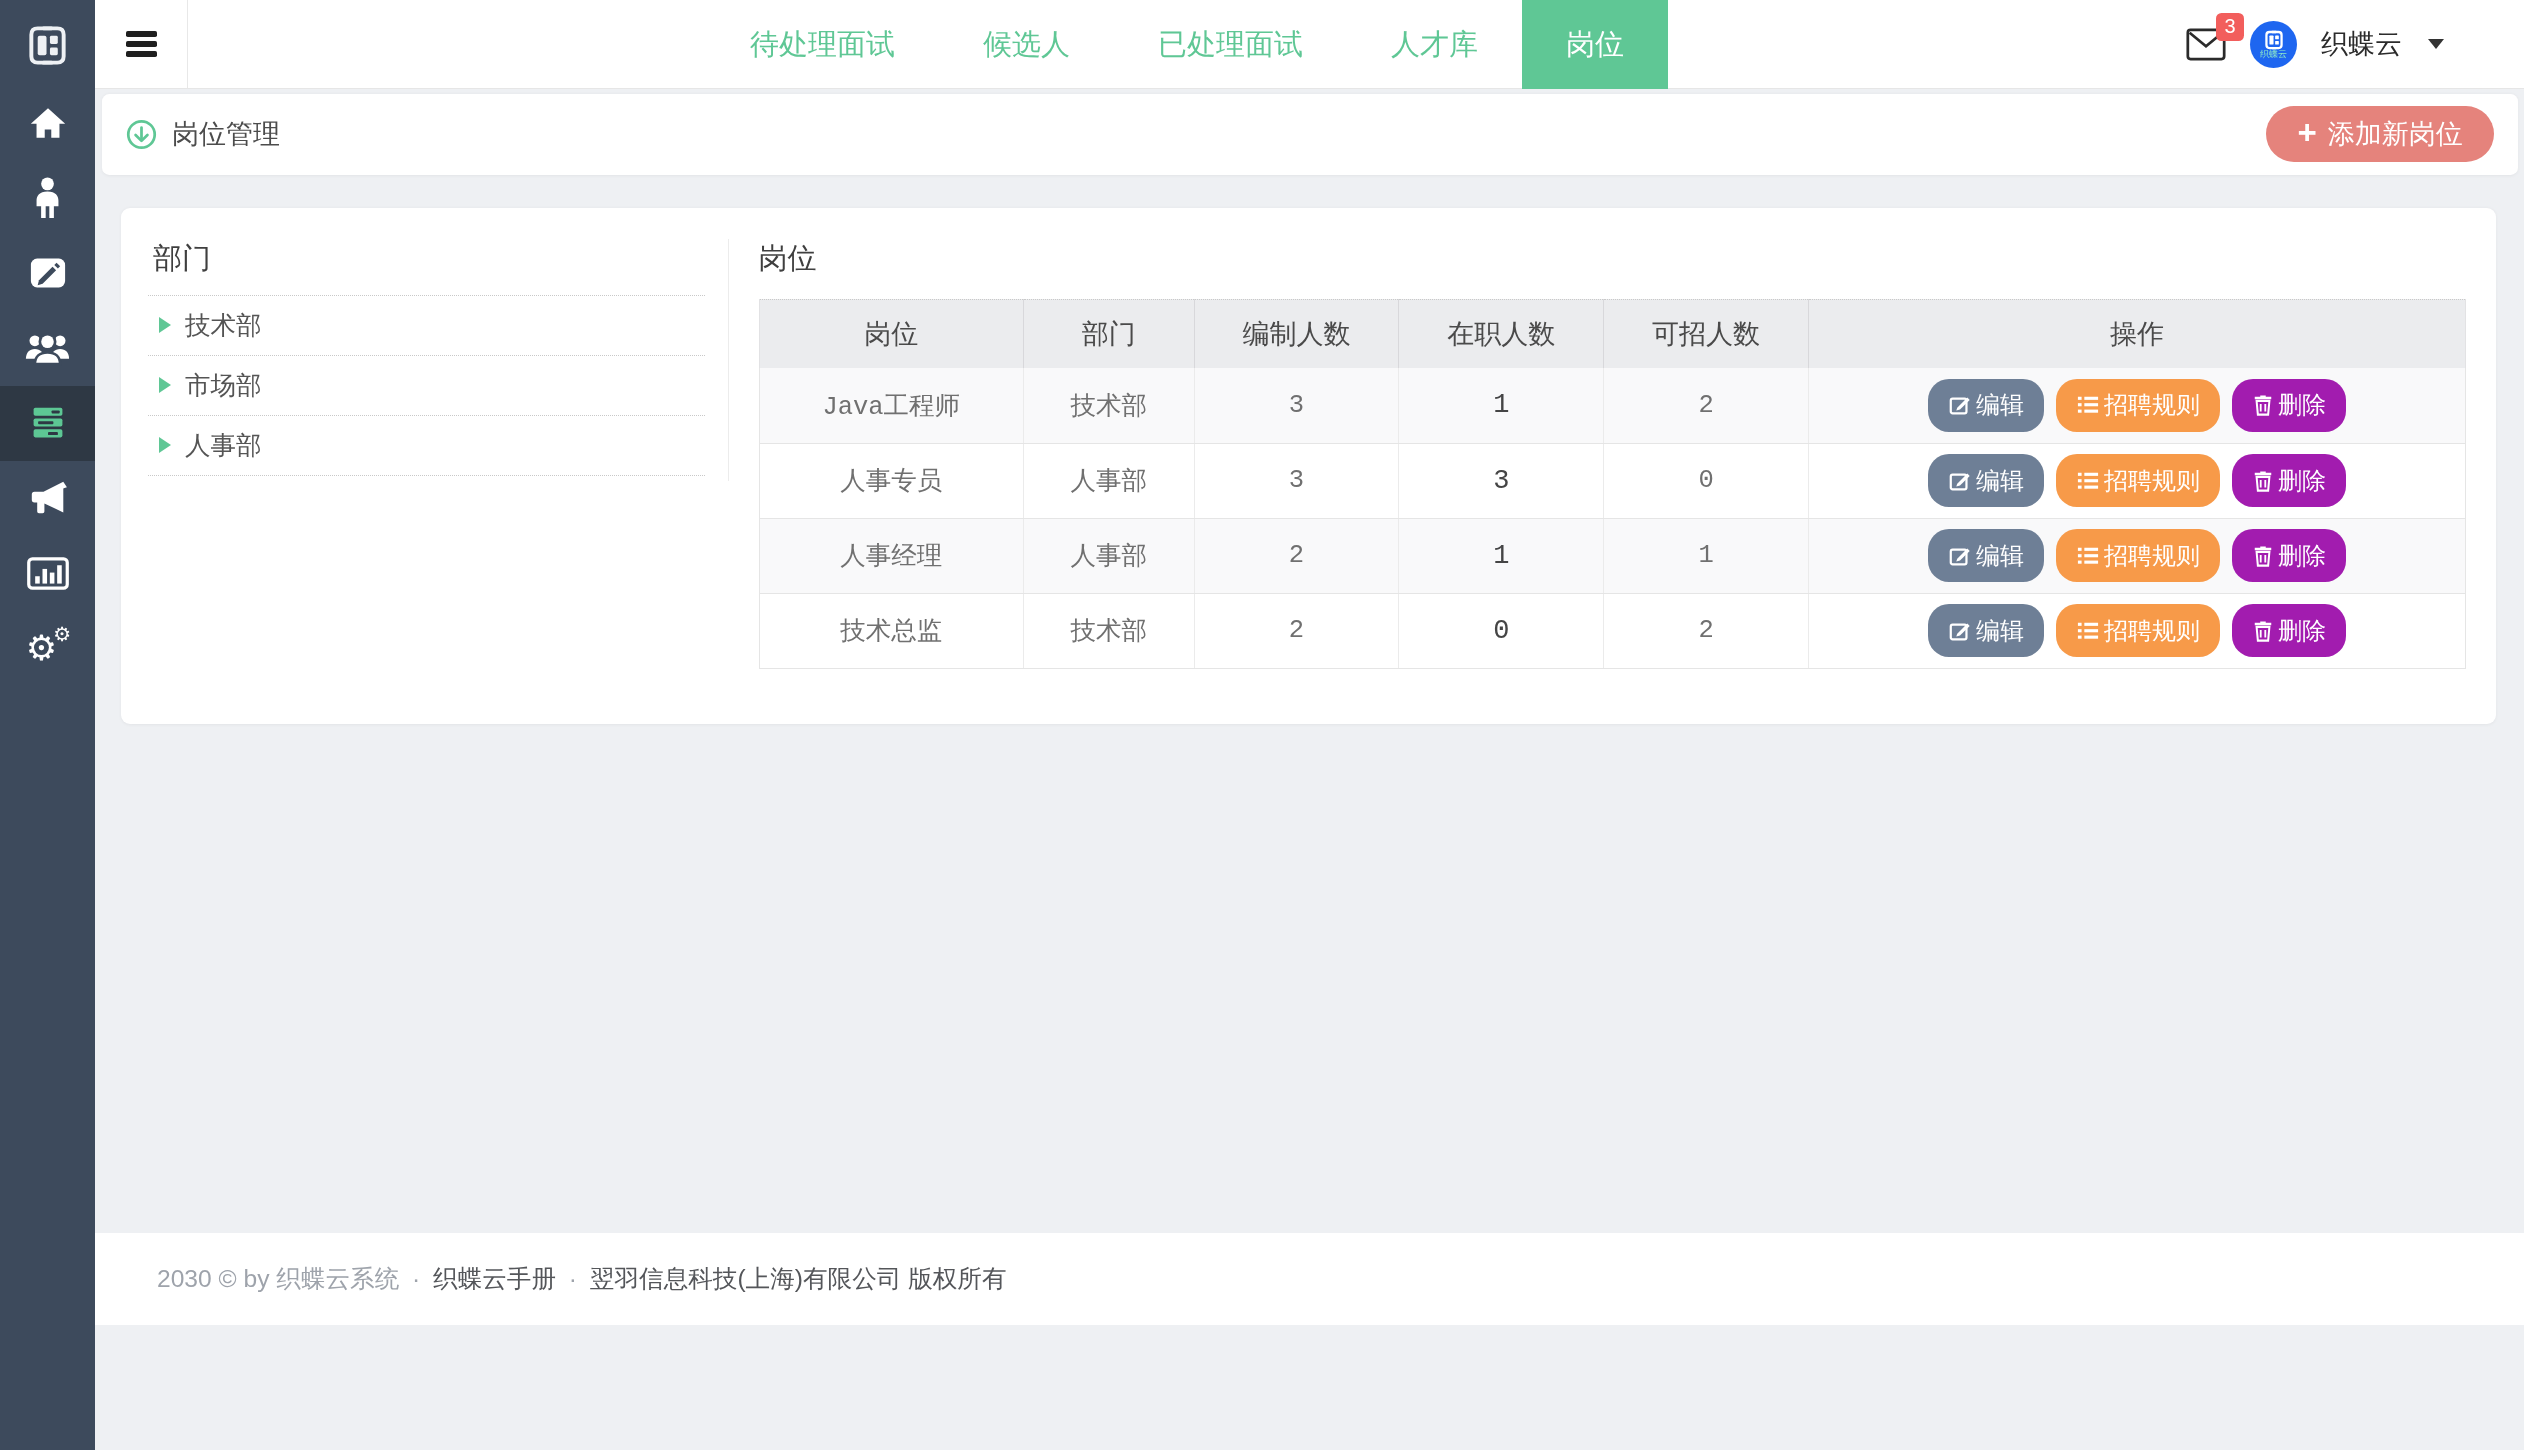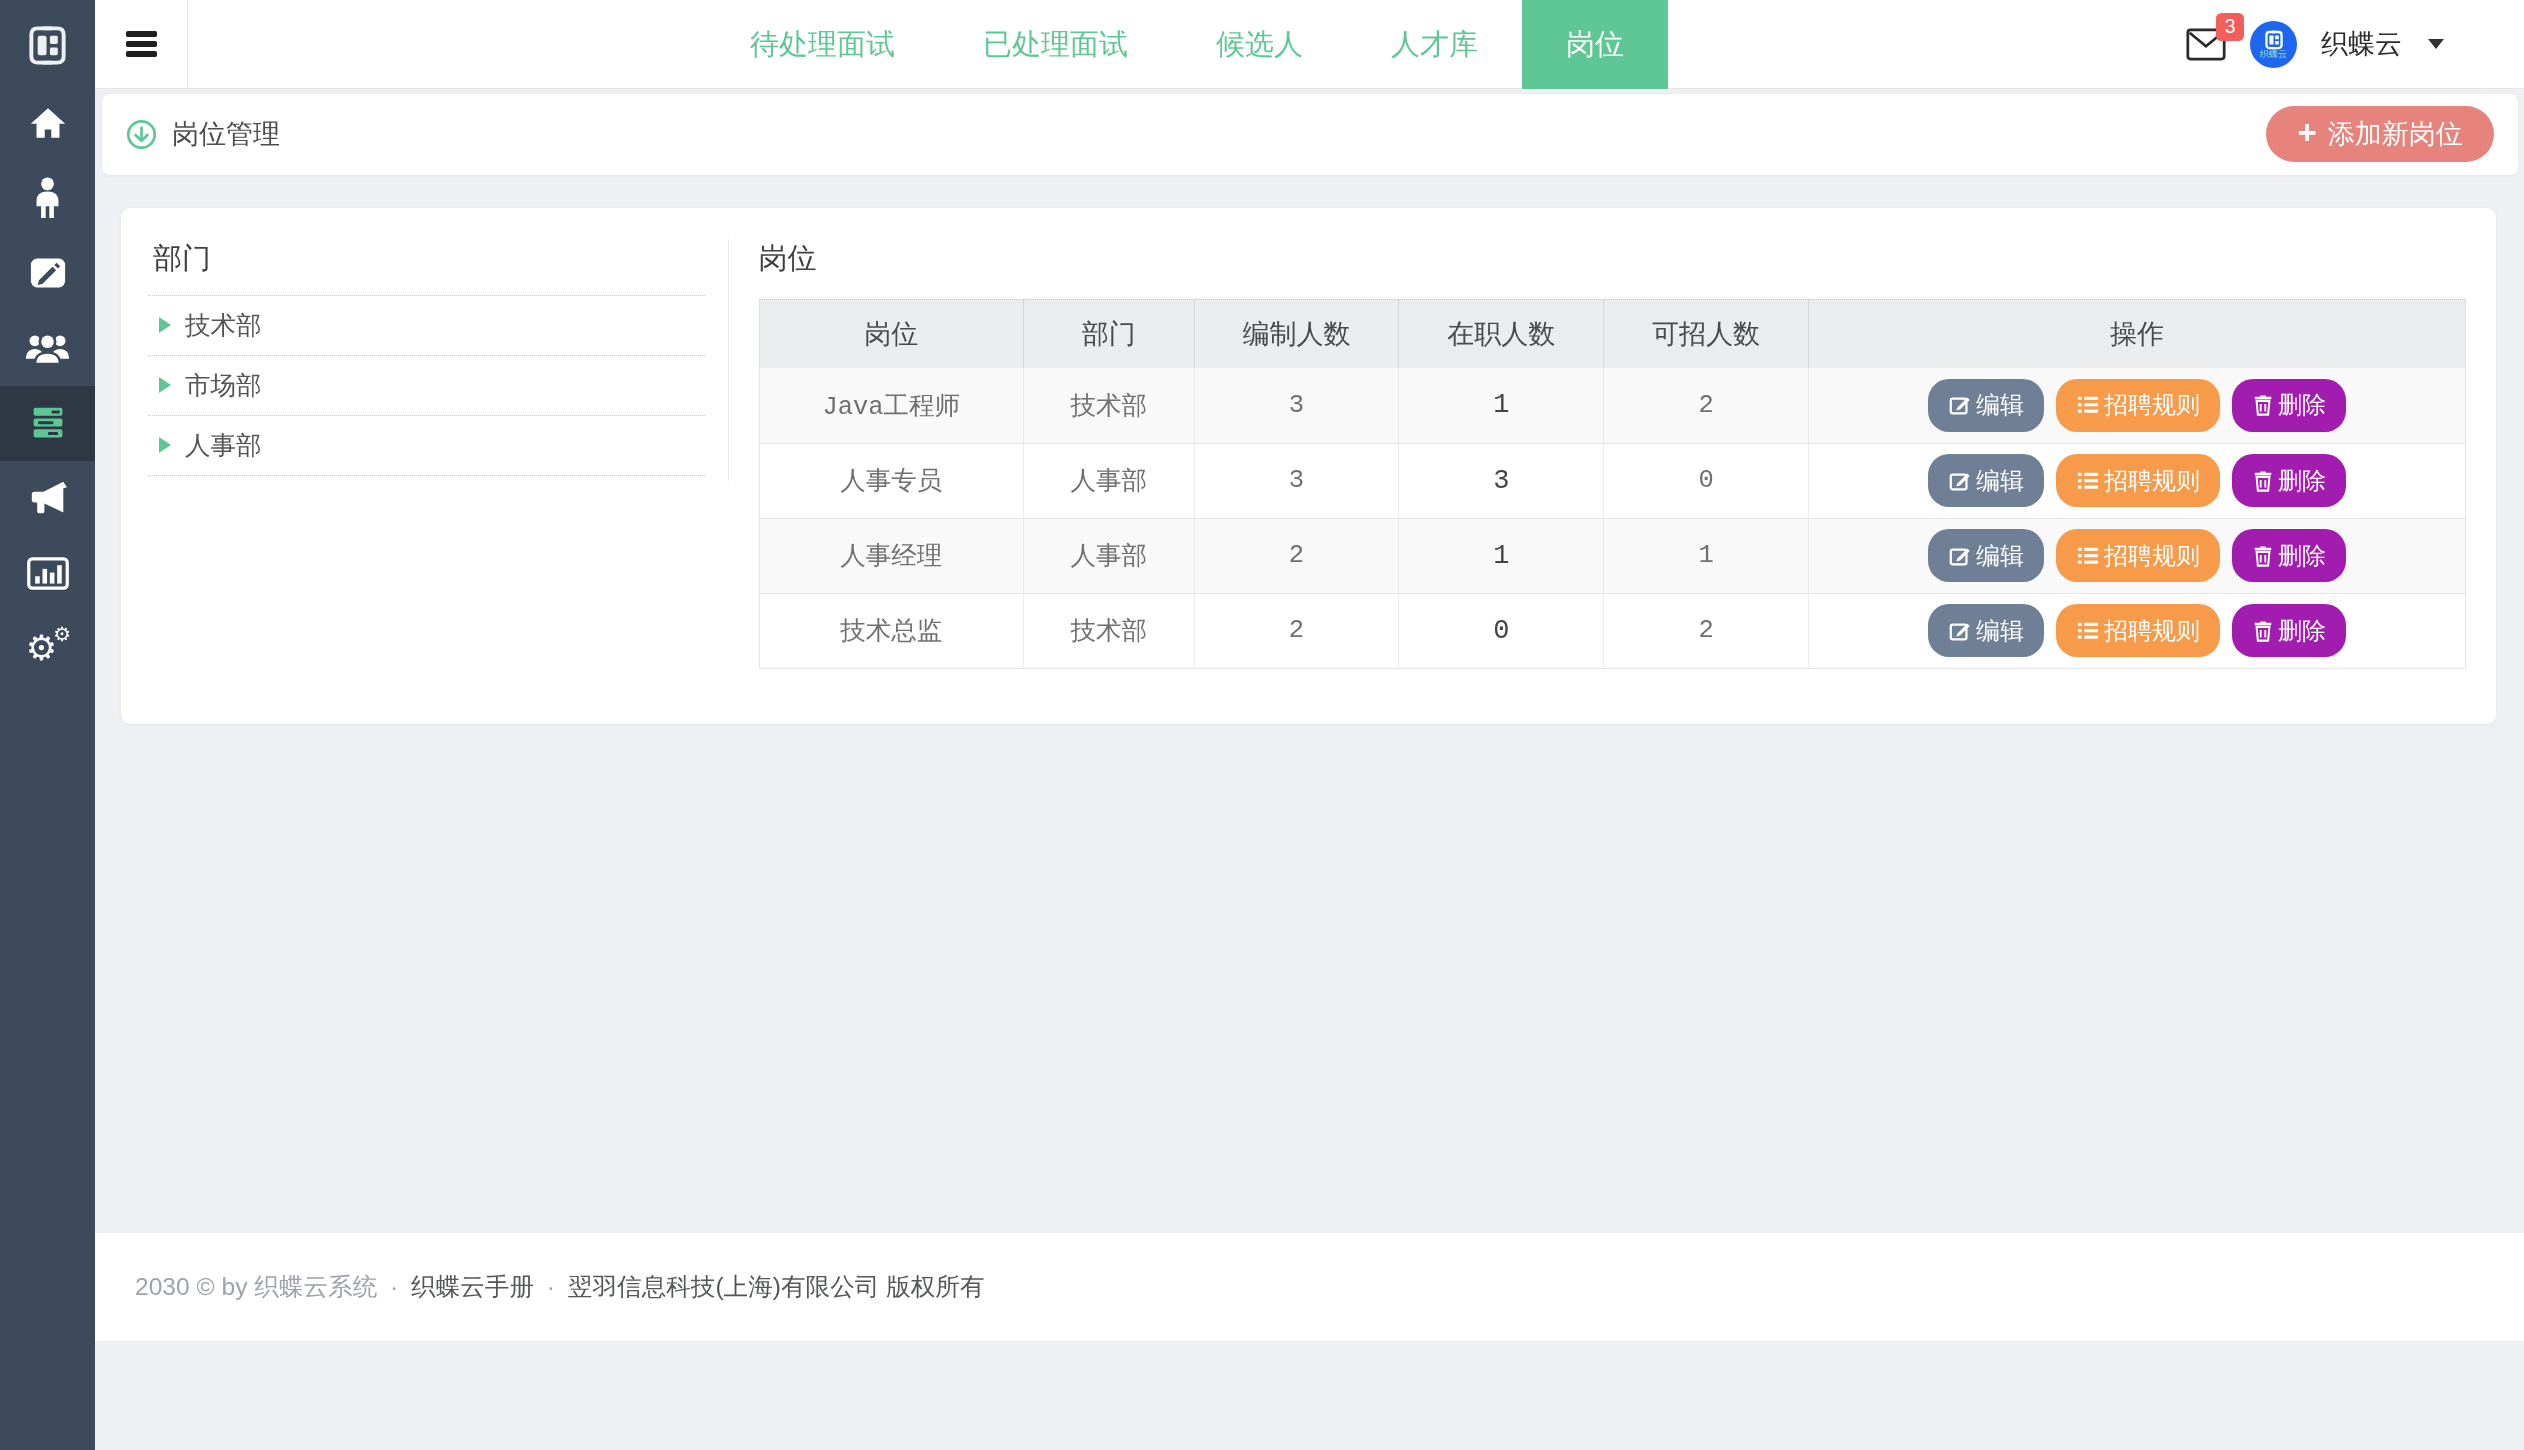--- a/index.html
+++ b/index.html
@@ -77,21 +77,21 @@
   .col-pos{width:15.5%}.col-dept{width:10%}.col-head{width:12%}.col-act{width:12%}.col-open{width:12%}.col-ops{width:38.5%}
   
   .ops { display:flex; align-items:center; justify-content:center; gap:12px; }
   .pill { height:53px; border:none; border-radius:21px; color:#fff; font-size:24px; display:inline-flex;
     align-items:center; gap:4px; padding:0 20px; cursor:pointer; font-family:inherit; white-space:nowrap; }
   .pill.edit { background:#6e7f96; }
   .pill.rules { background:#f79a49; }
   .pill.del { background:#a21caf; }
   
   .footer-gap { height:509px; }
-  .footer { height:108px; background:#fff; display:flex; align-items:center; padding-left:40px; font-size:24.6px; }
+  .footer { height:92px; background:#fff; display:flex; align-items:center; padding-left:62px; font-size:24.6px; }
   .footer .muted { color:#9ea3ab; }
   .footer .dot { color:#9ea3ab; margin:0 12.8px; }
   .footer a { color:#54565a; text-decoration:none; cursor:pointer; }
   .bottom-strip { height:126px; background:#eef0f3; }
   svg { display:block; }
 </style>
 </head>
 <body>
 
 <div class="sidebar">
@@ -193,24 +193,24 @@
           <span></span>
           <span></span>
       </div>
     </div>
     <div class="tabs-zone">
       <div class="tabs">
         <div class="tab">
             <span>待处理面试</span>
           </div>
         <div class="tab">
-            <span>已处理面试</span>
+            <span>候选人</span>
           </div>
         <div class="tab">
-            <span>候选人</span>
+            <span>已处理面试</span>
           </div>
         <div class="tab">
             <span>人才库</span>
           </div>
         <div class="tab active">
             <span>岗位</span>
           </div>
       </div>
     </div>
     <div class="user-zone">

